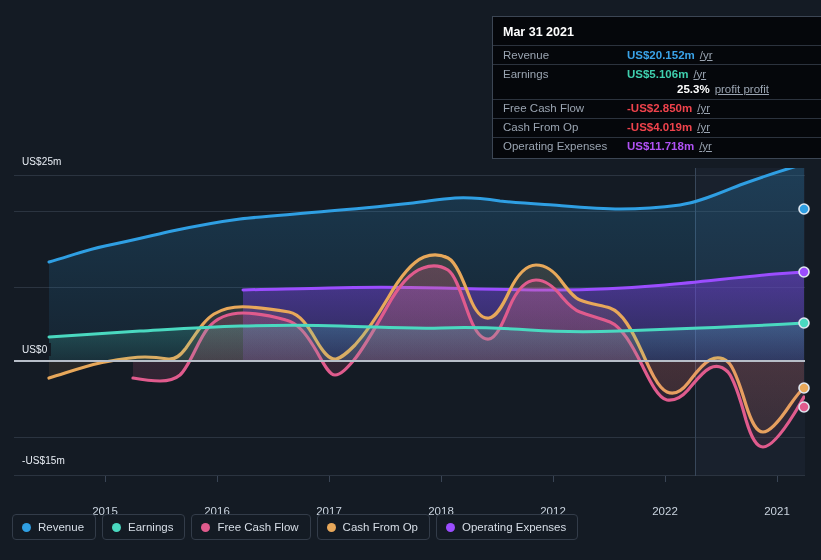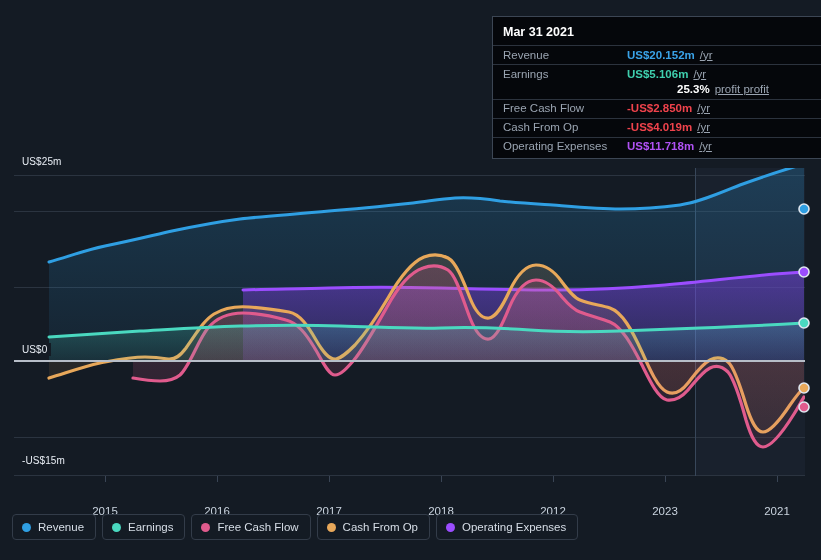--- a/index.html
+++ b/index.html
@@ -264,21 +264,21 @@
 
   <div class="y-label" id="y-top">US$25m</div>
   <div class="y-label" id="y-zero">US$0</div>
   <div class="y-label" id="y-bot">-US$15m</div>
 
   <div class="x-label" style="left:105px">2015</div>
   <div class="x-label" style="left:217px">2016</div>
   <div class="x-label" style="left:329px">2017</div>
   <div class="x-label" style="left:441px">2018</div>
   <div class="x-label" style="left:553px">2012</div>
-  <div class="x-label" style="left:665px">2023</div>
+  <div class="x-label" style="left:665px">2022</div>
   <div class="x-label" style="left:777px">2021</div>
 
   <div id="tooltip">
     <div class="tt-title">Mar 31 2021</div>
 
     <div class="tt-row">
       <span class="tt-label">Revenue</span>
       <span class="tt-val c-rev">US$20.152m</span>
       <span class="tt-unit">/yr</span>
     </div>

